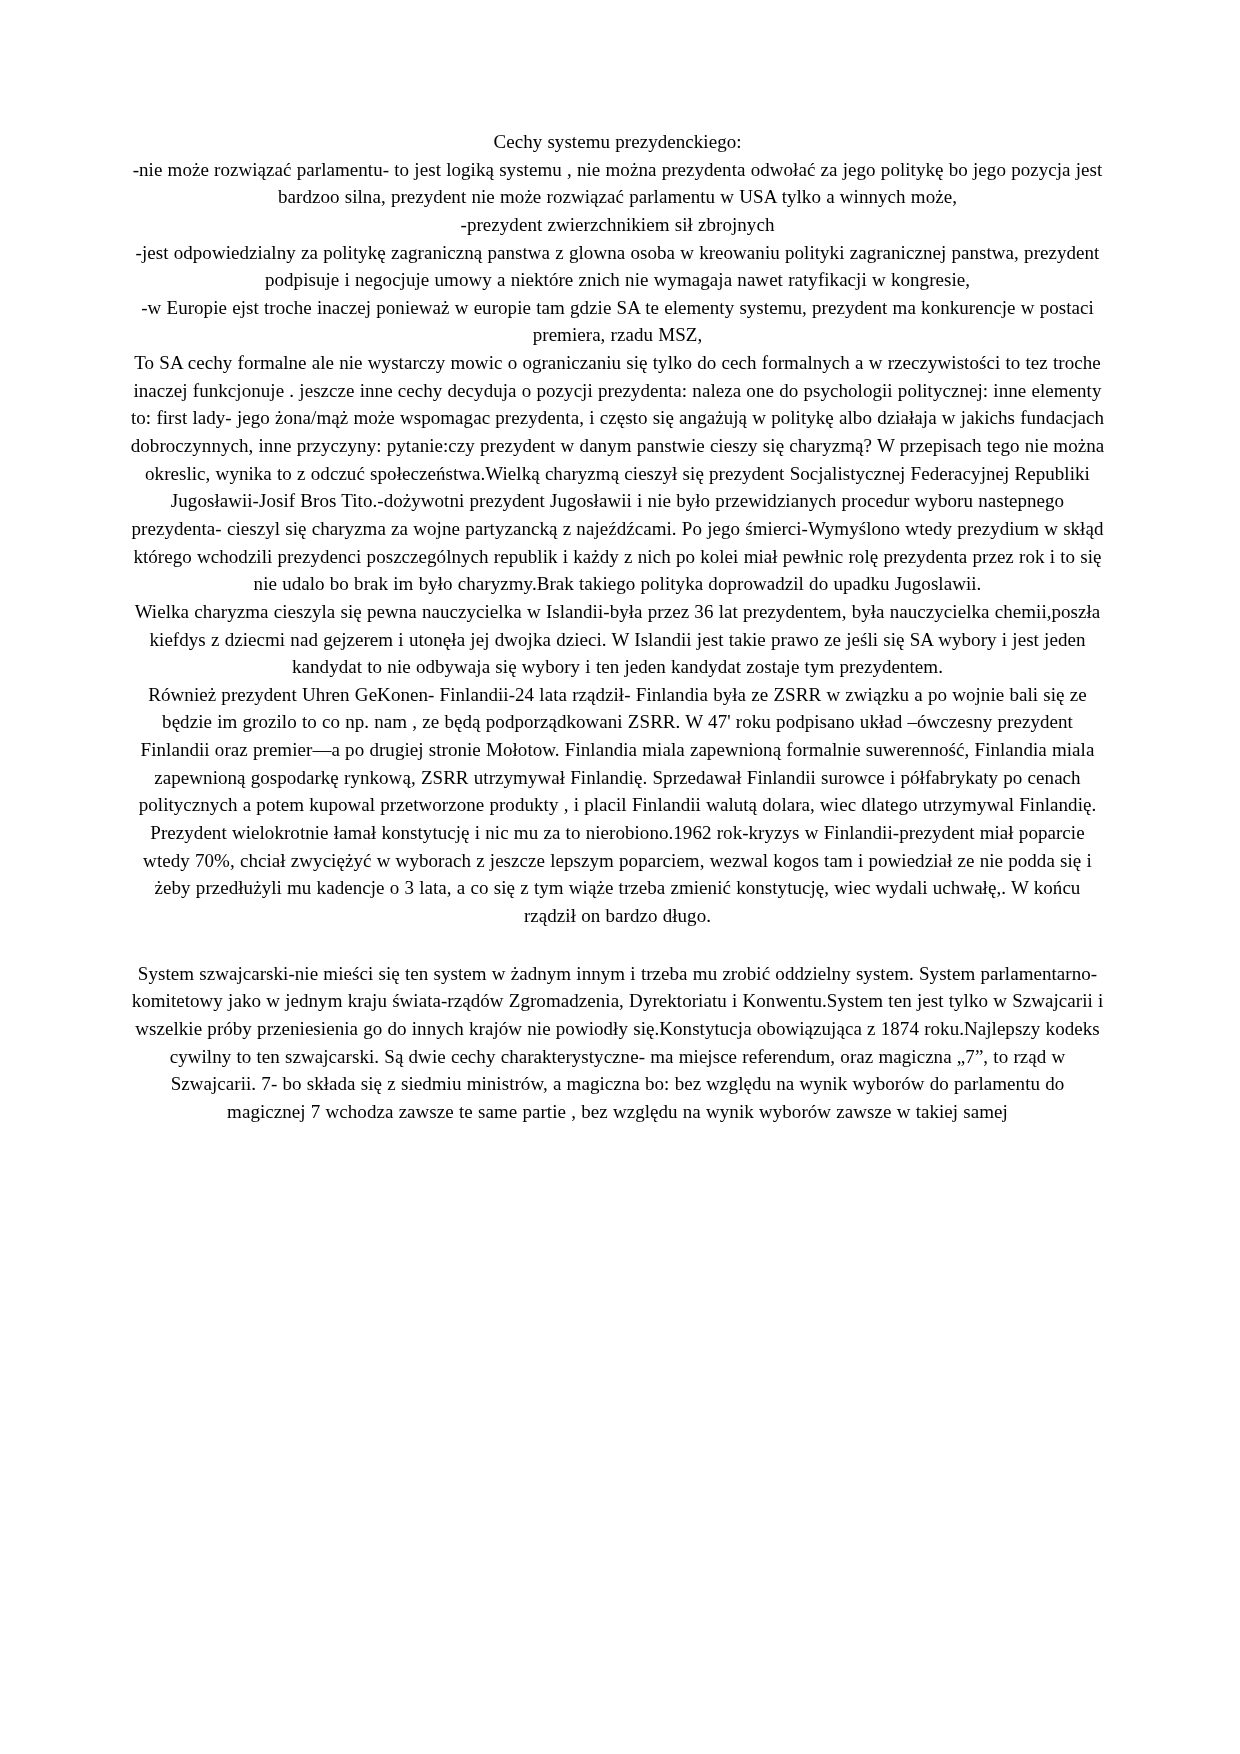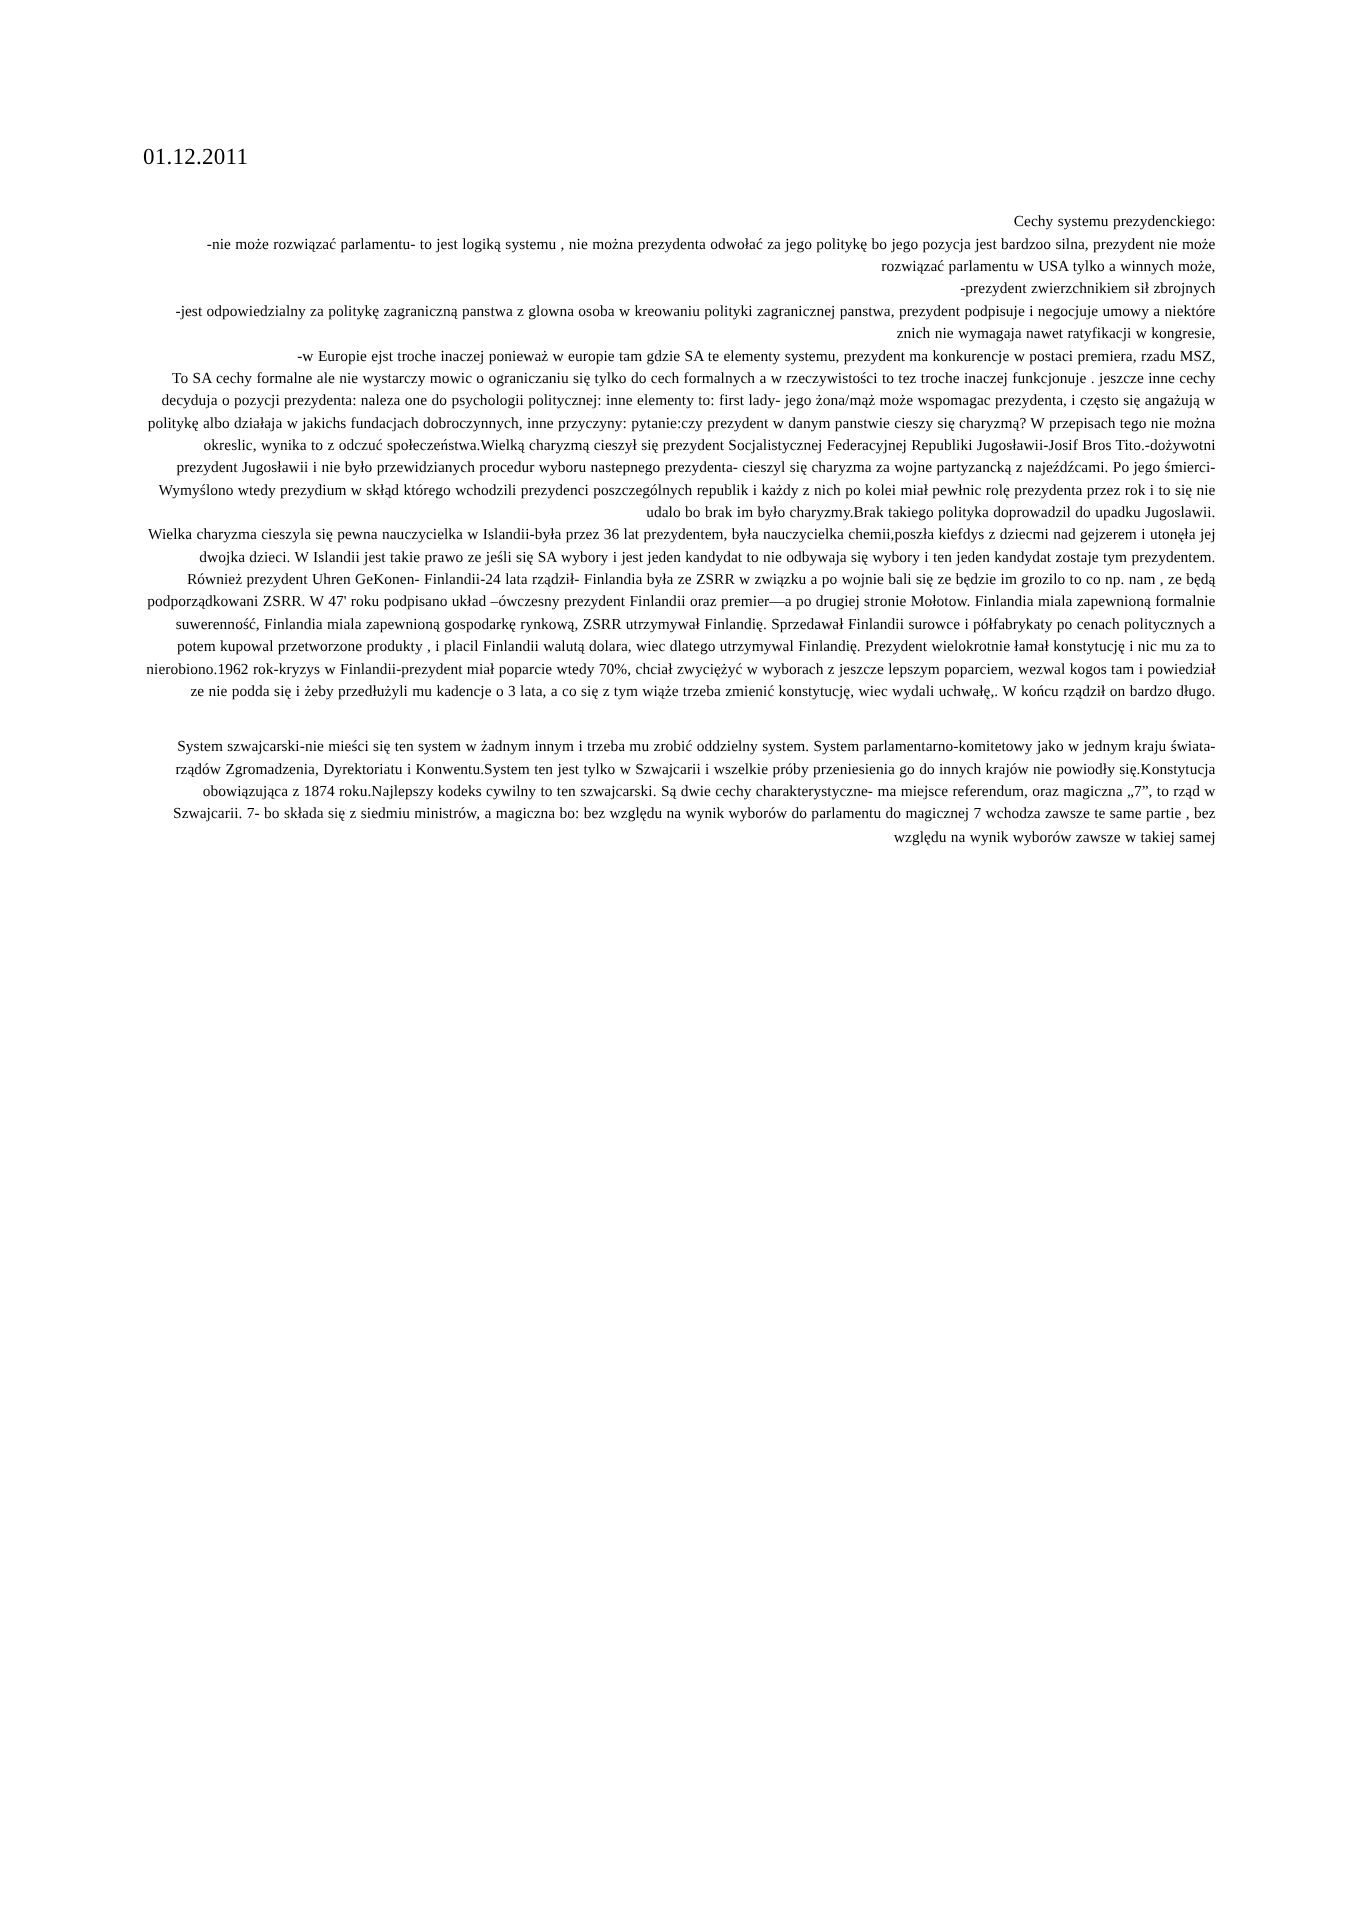--- a/index.html
+++ b/index.html
@@ -21,40 +21,39 @@
     box-sizing: border-box;
     padding: 128px 135px 0 130px;
   }
   .date-line {
     font-size: 21px;
     line-height: 1.35;
     margin: 0 0 36px 0;
     letter-spacing: 0.2px;
   }
   .body-block {
-    font-size: 14px;
+    font-size: 19px;
     line-height: 1.455;
-    text-align: right;
+    text-align: center;
     letter-spacing: 0.05px;
     white-space: pre-wrap;
     word-spacing: 0.4px;
   }
   .body-block.first {
     margin: 0;
   }
   .gap {
     height: 30px;
   }
 </style>
 </head>
 <body>
 
 <div class="page">
 
-  <div class="date-line">01.12.2011</div>
 
   <div class="body-block first">Cechy systemu prezydenckiego:
 -nie może rozwiązać parlamentu- to jest logiką systemu , nie można prezydenta odwołać za jego politykę bo jego pozycja jest bardzoo silna, prezydent nie może rozwiązać parlamentu w USA tylko a winnych może,
 -prezydent zwierzchnikiem sił zbrojnych
 -jest odpowiedzialny za politykę zagraniczną panstwa z glowna osoba w kreowaniu polityki zagranicznej panstwa, prezydent podpisuje i negocjuje umowy a niektóre znich nie wymagaja nawet ratyfikacji w kongresie,
 -w Europie ejst troche inaczej ponieważ w europie tam gdzie SA te elementy systemu, prezydent ma konkurencje w postaci premiera, rzadu MSZ,
 To SA cechy formalne ale nie wystarczy mowic o ograniczaniu się tylko do cech formalnych a w rzeczywistości to tez troche inaczej funkcjonuje . jeszcze inne cechy decyduja o pozycji prezydenta: naleza one do psychologii politycznej: inne elementy to: first lady- jego żona/mąż może wspomagac prezydenta, i często się angażują w politykę albo działaja w jakichs fundacjach dobroczynnych, inne przyczyny: pytanie:czy prezydent w danym panstwie cieszy się charyzmą? W przepisach tego nie można okreslic, wynika to z odczuć społeczeństwa.Wielką charyzmą cieszył się prezydent Socjalistycznej Federacyjnej Republiki Jugosławii-Josif Bros Tito.-dożywotni prezydent Jugosławii i nie było przewidzianych procedur wyboru nastepnego prezydenta- cieszyl się charyzma za wojne partyzancką z najeźdźcami. Po jego śmierci-Wymyślono wtedy prezydium w skłąd którego wchodzili prezydenci poszczególnych republik i każdy z nich po kolei miał pewłnic rolę prezydenta przez rok i to się nie udalo bo brak im było charyzmy.Brak takiego polityka doprowadzil do upadku Jugoslawii.
 Wielka charyzma cieszyla się pewna nauczycielka w Islandii-była przez 36 lat prezydentem, była nauczycielka chemii,poszła kiefdys z dziecmi nad gejzerem i utonęła jej dwojka dzieci. W Islandii jest takie prawo ze jeśli się SA wybory i jest jeden kandydat to nie odbywaja się wybory i ten jeden kandydat zostaje tym prezydentem.
 Również prezydent Uhren GeKonen- Finlandii-24 lata rządził- Finlandia była ze ZSRR w związku a po wojnie bali się ze będzie im grozilo to co np. nam , ze będą podporządkowani ZSRR. W 47' roku podpisano układ –ówczesny prezydent Finlandii oraz premier—a po drugiej stronie Mołotow. Finlandia miala zapewnioną formalnie suwerenność, Finlandia miala zapewnioną gospodarkę rynkową, ZSRR utrzymywał Finlandię. Sprzedawał Finlandii surowce i półfabrykaty po cenach politycznych a potem kupowal przetworzone produkty , i placil Finlandii walutą dolara, wiec dlatego utrzymywal Finlandię. Prezydent wielokrotnie łamał konstytucję i nic mu za to nierobiono.1962 rok-kryzys w Finlandii-prezydent miał poparcie wtedy 70%, chciał zwyciężyć w wyborach z jeszcze lepszym poparciem, wezwal kogos tam i powiedział ze nie podda się i żeby przedłużyli mu kadencje o 3 lata, a co się z tym wiąże trzeba zmienić konstytucję, wiec wydali uchwałę,. W końcu rządził on bardzo długo.</div>
 

